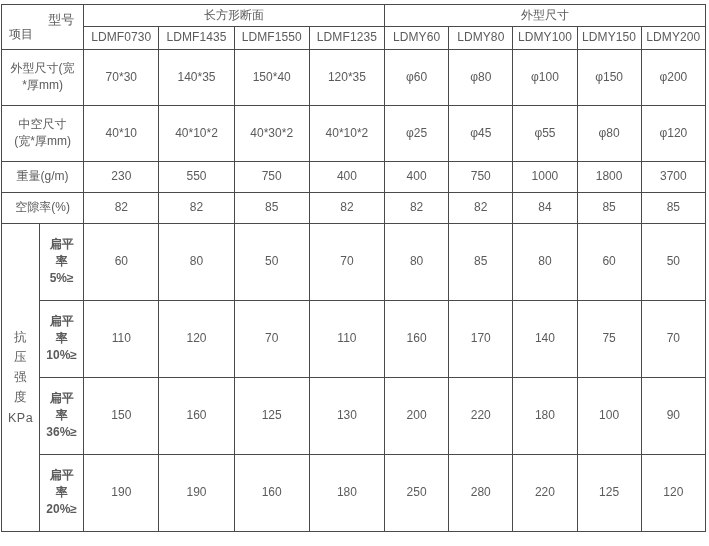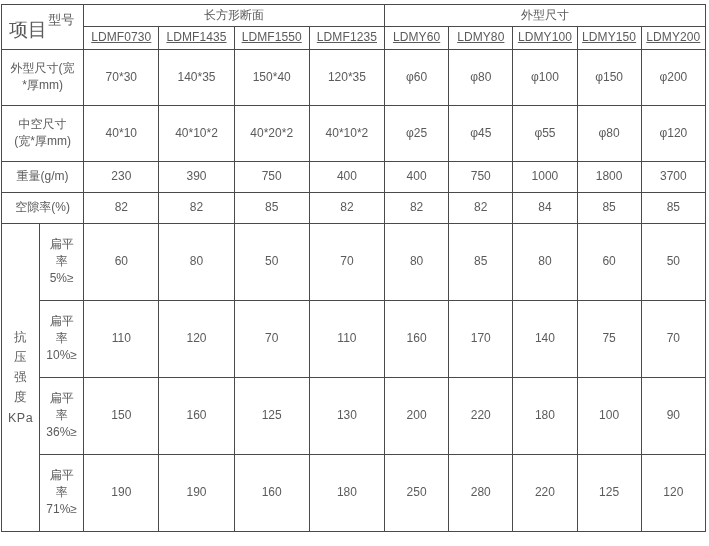--- a/index.html
+++ b/index.html
@@ -30,21 +30,20 @@
     padding: 2px 1px;
     line-height: 1.45;
     word-break: break-word;
   }
   .hdr-group {
     font-size: 13px;
   }
   .hdr-model {
     font-size: 12px;
     letter-spacing: 0.1px;
-    text-decoration: underline;
   }
   
   .corner {
     position: relative;
     padding: 0;
   }
   .corner .corner-inner {
     position: relative;
     width: 100%;
     height: 100%;
@@ -53,21 +52,21 @@
   .corner .c-model {
     position: absolute;
     top: 4px;
     right: 8px;
     font-size: 13px;
   }
   .corner .c-item {
     position: absolute;
     bottom: 3px;
     left: 6px;
-    font-size: 19px;
+    font-size: 12px;
   }
   .rowlabel {
     font-size: 12.5px;
     padding-left: 2px;
     padding-right: 2px;
   }
   
   .vlabel {
     padding: 0;
   }
@@ -80,20 +79,21 @@
     font-size: 12.5px;
     line-height: 1.62;
     letter-spacing: 0.5px;
   }
   .flat {
     font-size: 12px;
     line-height: 1.75;
   }
   .flat .f-l1, .flat .f-l2, .flat .f-l3 {
     display: block;
+    font-weight: bold;
   }
   .num { font-size: 12px; }
 </style>
 </head>
 <body>
 
 <table id="spec-table">
   <colgroup>
     <col style="width:38px">
       <col style="width:44px">
@@ -148,33 +148,33 @@
       <td class="num">φ200</td>
     </tr>
 
     <tr style="height:56px">
       <td class="rowlabel" colspan="2">
         <span>中空尺寸</span><br>
         <span>(宽*厚mm)</span>
       </td>
       <td class="num">40*10</td>
       <td class="num">40*10*2</td>
-      <td class="num">40*20*2</td>
+      <td class="num">40*30*2</td>
       <td class="num">40*10*2</td>
       <td class="num">φ25</td>
       <td class="num">φ45</td>
       <td class="num">φ55</td>
       <td class="num">φ80</td>
       <td class="num">φ120</td>
     </tr>
 
     <tr style="height:31px">
       <td class="rowlabel" colspan="2">重量(g/m)</td>
       <td class="num">230</td>
-      <td class="num">390</td>
+      <td class="num">550</td>
       <td class="num">750</td>
       <td class="num">400</td>
       <td class="num">400</td>
       <td class="num">750</td>
       <td class="num">1000</td>
       <td class="num">1800</td>
       <td class="num">3700</td>
     </tr>
 
     <tr style="height:31px">
@@ -247,21 +247,21 @@
       <td class="num">220</td>
       <td class="num">180</td>
       <td class="num">100</td>
       <td class="num">90</td>
     </tr>
 
     <tr style="height:77px">
       <td class="flat">
         <span class="f-l1">扁平</span>
         <span class="f-l2">率</span>
-        <span class="f-l3">71%≥</span>
+        <span class="f-l3">20%≥</span>
       </td>
       <td class="num">190</td>
       <td class="num">190</td>
       <td class="num">160</td>
       <td class="num">180</td>
       <td class="num">250</td>
       <td class="num">280</td>
       <td class="num">220</td>
       <td class="num">125</td>
       <td class="num">120</td>

